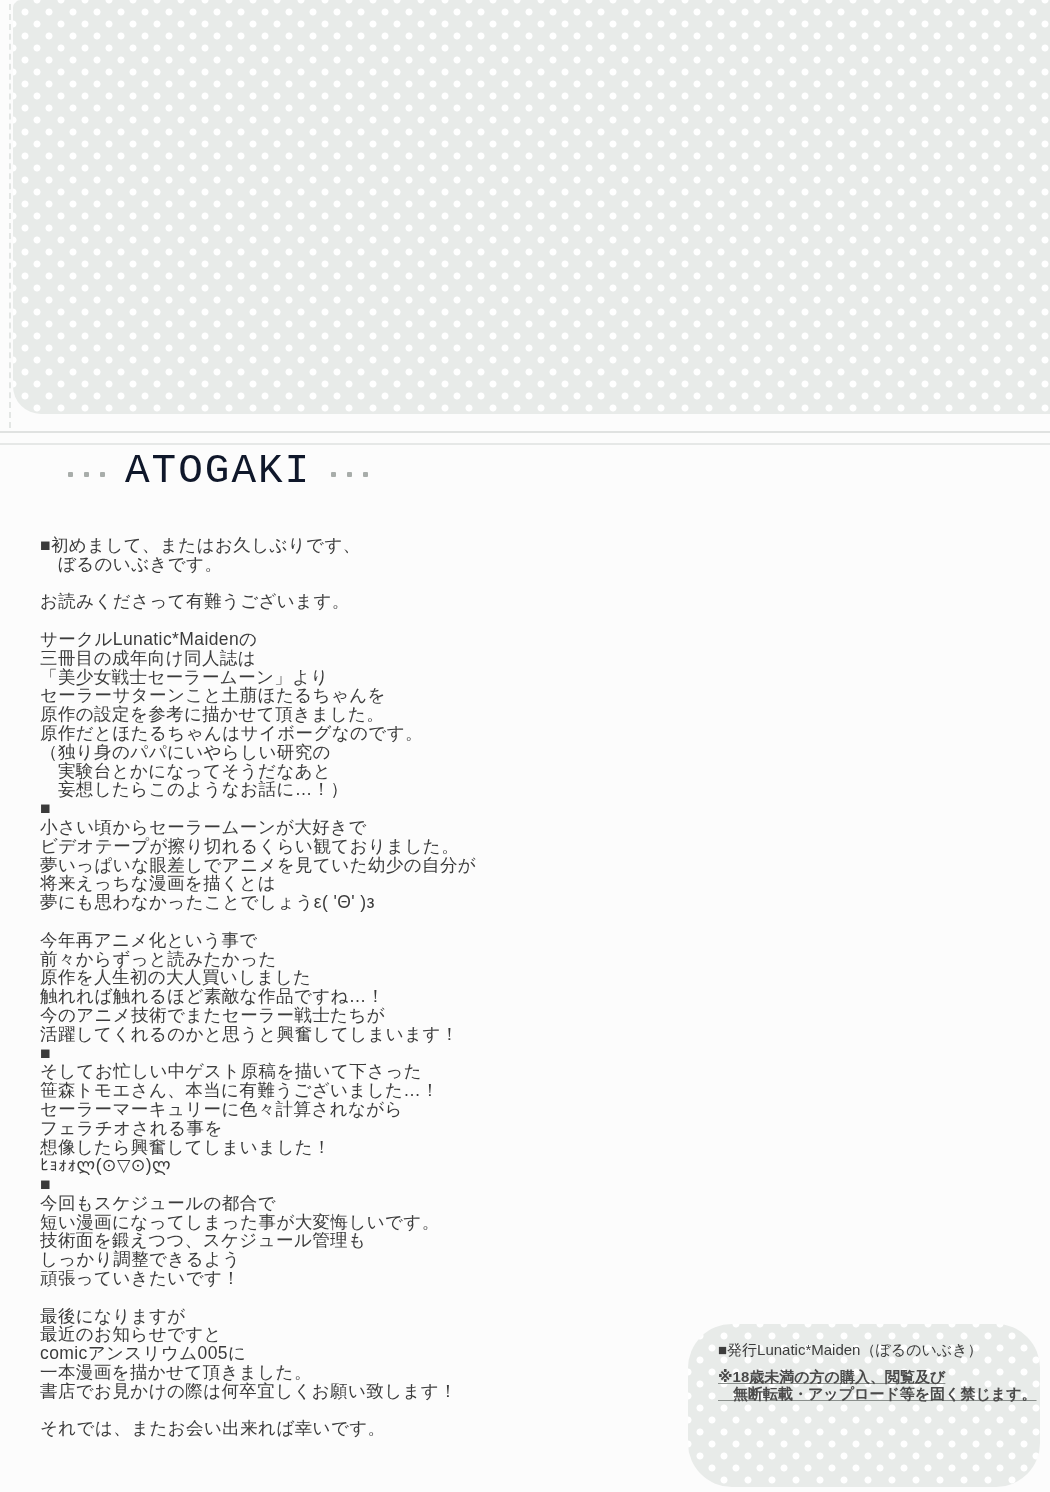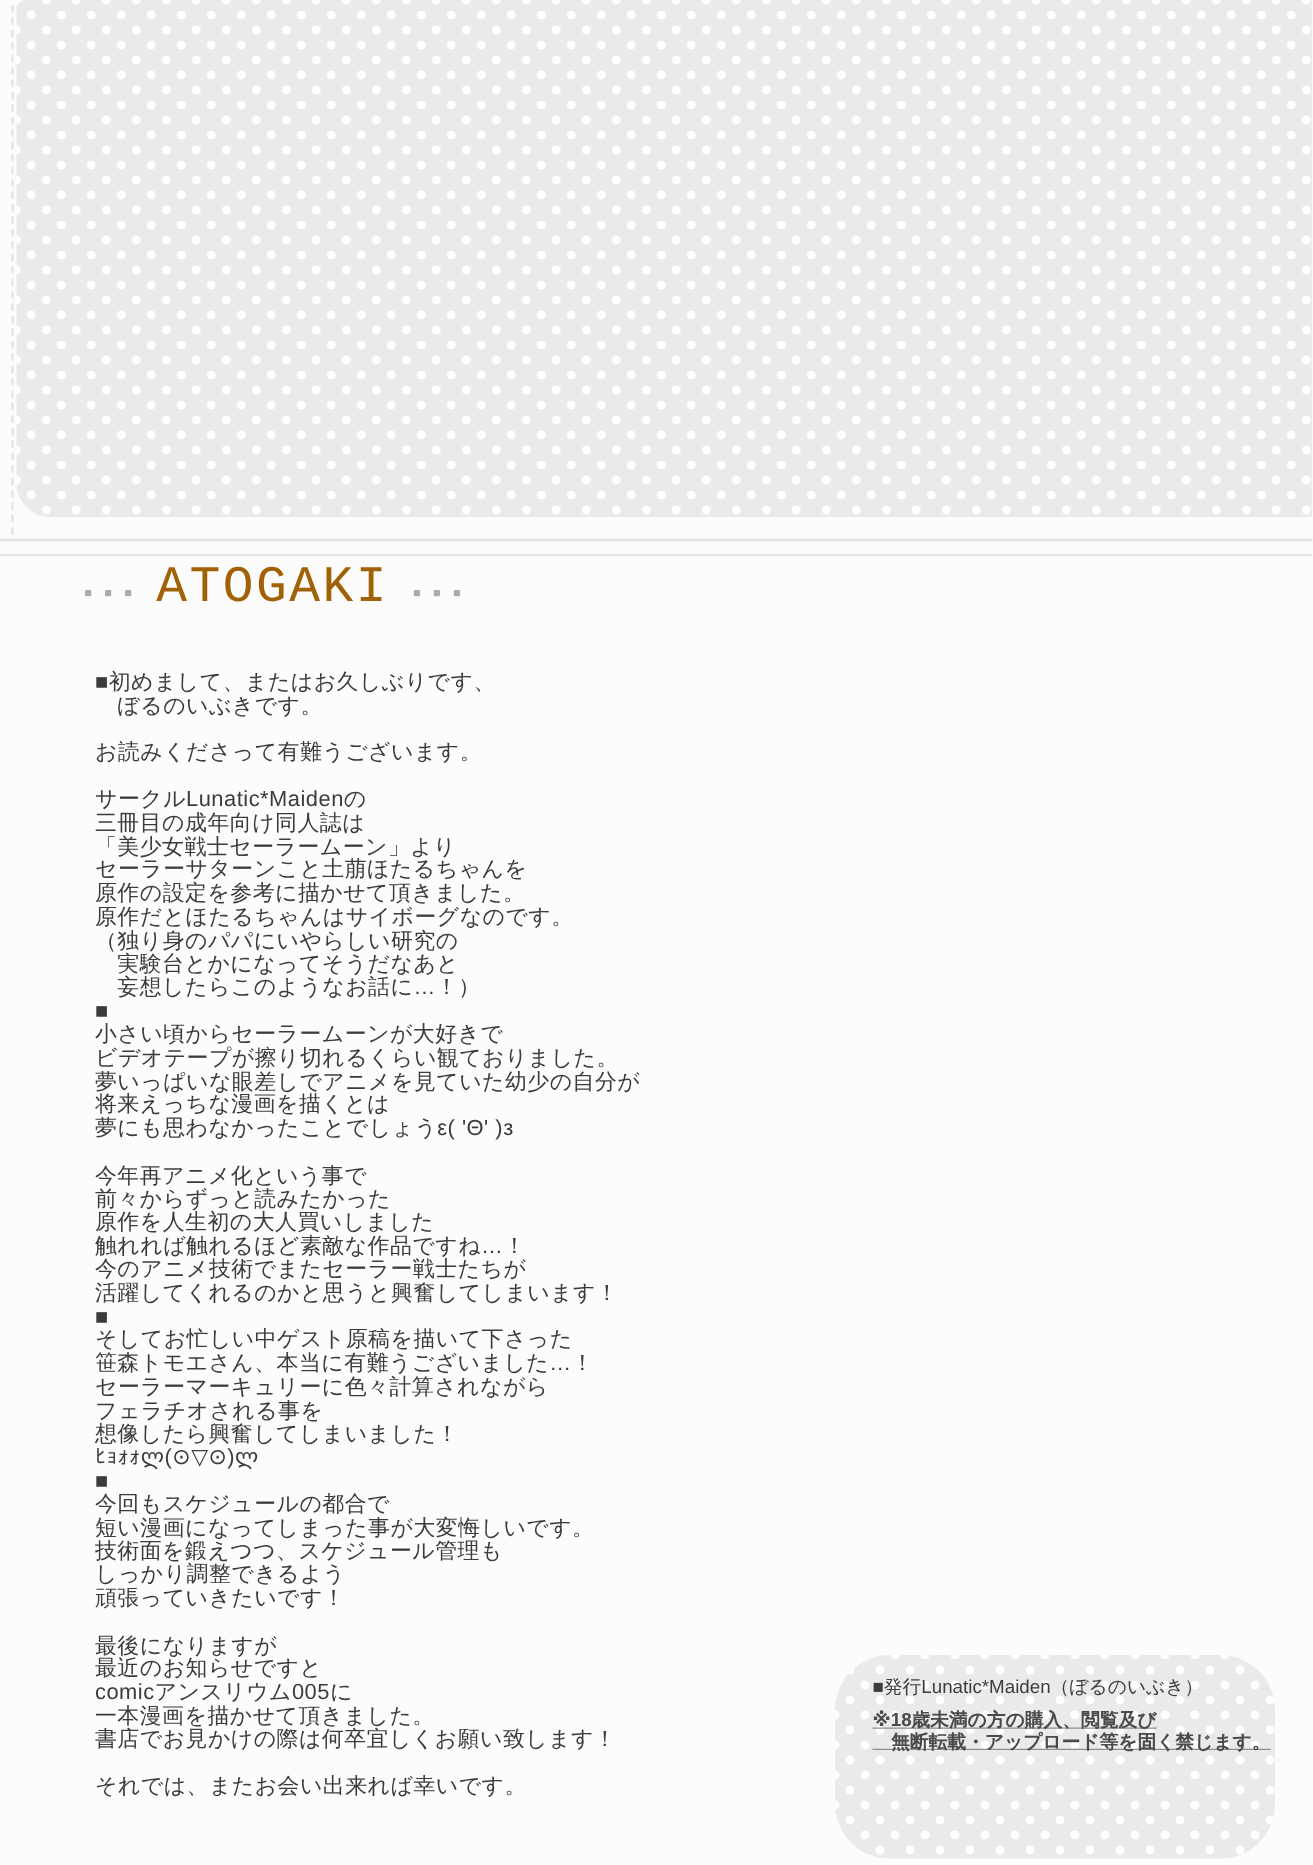--- a/index.html
+++ b/index.html
@@ -29,33 +29,33 @@
     position:absolute;left:0;width:100%;height:2px;background:#dddfde;
   }
   .scan-line.l1{top:431px;opacity:.9;}
   .scan-line.l2{top:443px;opacity:.7;}
   .title-row{
     position:absolute;left:62px;top:447px;height:48px;
     display:flex;align-items:center;gap:14px;
   }
   .page-title{
     font-family:"Liberation Mono","DejaVu Sans Mono",monospace;
-    font-size:41px;letter-spacing:2px;color:#a16207;font-weight:400;
+    font-size:41px;letter-spacing:2px;color:#0f172a;font-weight:400;
     line-height:48px;
   }
   .deco-dots{display:flex;gap:11px;align-items:center;padding:6px 6px 0 6px;}
   .deco-dots i{width:5px;height:5px;background:#a8adaa;border-radius:1px;display:block;}
   .afterword-body{
     position:absolute;left:40px;top:536px;
     font-size:17.5px;line-height:18.8px;
-    white-space:pre;letter-spacing:.4px;margin-left:36px;
+    white-space:pre;letter-spacing:.4px;
   }
   .afterword-body .line{min-height:18.8px;}
   .colophon-box{
-    position:absolute;left:668px;top:1324px;width:352px;height:163px;
+    position:absolute;left:688px;top:1324px;width:352px;height:163px;
     border-radius:44px;box-sizing:border-box;
     padding:15px 12px 0 30px;
   }
   .colophon-line{font-size:15px;line-height:21.5px;white-space:pre;color:#3c3c3c;}
   .age-warning{margin-top:7px;}
   .warning-line{
     font-size:15px;line-height:17px;font-weight:bold;color:#4a4a4a;
     text-decoration:underline;text-decoration-color:#8a8f8c;white-space:pre;
   }
 </style>

